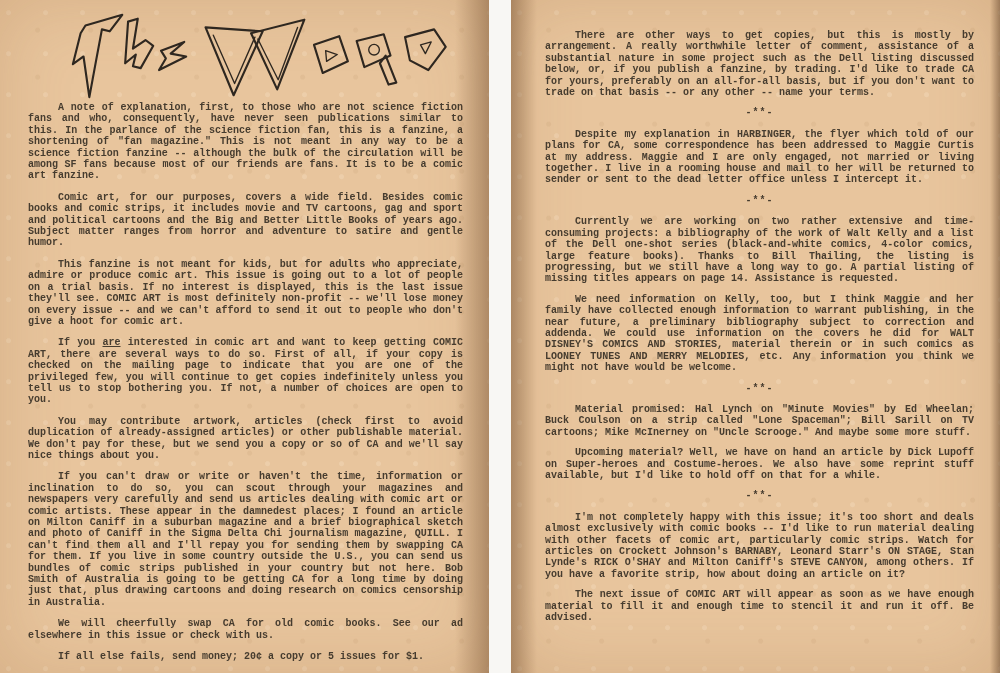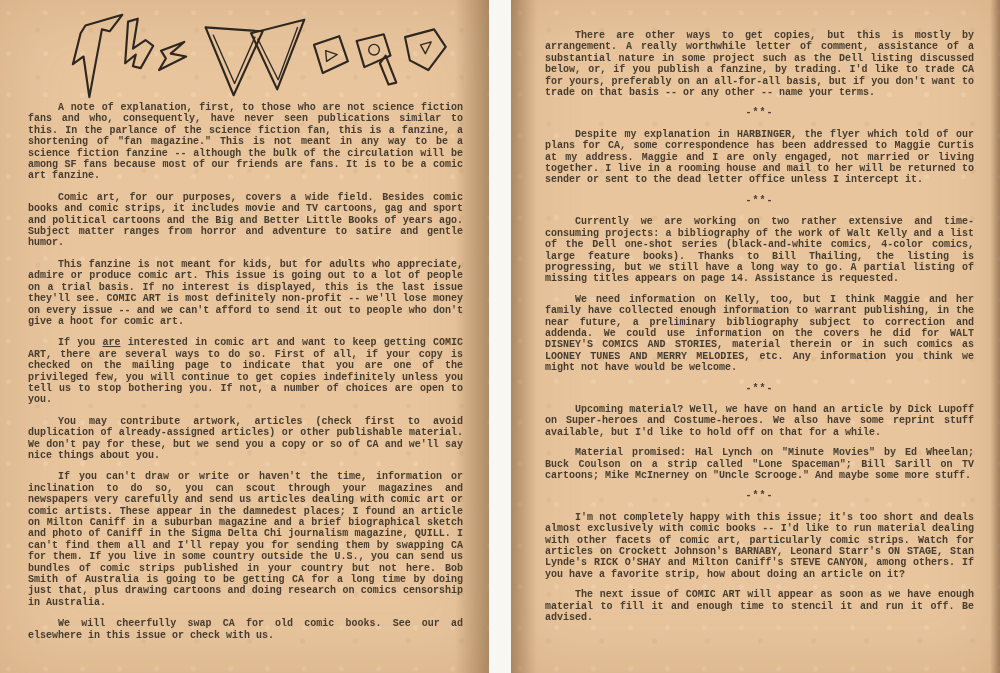--- a/index.html
+++ b/index.html
@@ -86,35 +86,36 @@
       </svg>
     </div>
     <div class="body-left">
       <p class="tx">A note of explanation, first, to those who are not science fiction fans and who, consequently, have never seen publications similar to this.  In the parlance of the science fiction fan, this is a fanzine, a shortening of "fan magazine."  This is not meant in any way to be a science fiction fanzine -- although the bulk of the circulation will be among SF fans because most of our friends are fans.  It is to be a comic art fanzine.</p>
       <p class="tx">Comic art, for our purposes, covers a wide field.  Besides comic books and comic strips, it includes movie and TV cartoons, gag and sport and political cartoons and the Big and Better Little Books of years ago.  Subject matter ranges from horror and adventure to satire and gentle humor.</p>
       <p class="tx">This fanzine is not meant for kids, but for adults who appreciate, admire or produce comic art.  This issue is going out to a lot of people on a trial basis.  If no interest is displayed, this is the last issue they'll see.  COMIC ART is most definitely non-profit -- we'll lose money on every issue -- and we can't afford to send it out to people who don't give a hoot for comic art.</p>
       <p class="tx">If you <u>are</u> interested in comic art and want to keep getting COMIC ART, there are several ways to do so.  First of all, if your copy is checked on the mailing page to indicate that you are one of the privileged few, you will continue to get copies indefinitely unless you tell us to stop bothering you.  If not, a number of choices are open to you.</p>
       <p class="tx">You may contribute artwork, articles (check first to avoid duplication of already-assigned articles) or other publishable material.  We don't pay for these, but we send you a copy or so of CA and we'll say nice things about you.</p>
       <p class="tx">If you can't draw or write or haven't the time, information or inclination to do so, you can scout through your magazines and newspapers very carefully and send us articles dealing with comic art or comic artists.  These appear in the damnedest places; I found an article on Milton Caniff in a suburban magazine and a brief biographical sketch and photo of Caniff in the Sigma Delta Chi journalism magazine, QUILL.  I can't find them all and I'll repay you for sending them by swapping CA for them.  If you live in some country outside the U.S., you can send us bundles of comic strips published in your country but not here.  Bob Smith of Australia is going to be getting CA for a long time by doing just that, plus drawing cartoons and doing research on comics censorship in Australia.</p>
       <p class="tx">We will cheerfully swap CA for old comic books.  See our ad elsewhere in this issue or check with us.</p>
+      <p class="tx">If all else fails, send money; 20¢ a copy or 5 issues for $1.</p>
 
     </div>
   </section>
 
   <section class="page page-right">
     <div class="body-right">
       <p class="tx">There are other ways to get copies, but this is mostly by arrangement.  A really worthwhile letter of comment, assistance of a substantial nature in some project such as the Dell listing discussed below, or, if you publish a fanzine, by trading.  I'd like to trade CA for yours, preferably on an all-for-all basis, but if you don't want to trade on that basis -- or any other -- name your terms.</p>
       <p class="divider">-**-</p>
       <p class="tx">Despite my explanation in HARBINGER, the flyer which told of our plans for CA, some correspondence has been addressed to Maggie Curtis at my address.  Maggie and I are only engaged, not married or living together.  I live in a rooming house and mail to her will be returned to sender or sent to the dead letter office unless I intercept it.</p>
       <p class="divider">-**-</p>
       <p class="tx">Currently we are working on two rather extensive and time-consuming projects: a bibliography of the work of Walt Kelly and a list of the Dell one-shot series (black-and-white comics, 4-color comics, large feature books).  Thanks to Bill Thailing, the listing is progressing, but we still have a long way to go.  A partial listing of missing titles appears on page 14.  Assistance is requested.</p>
       <p class="tx">We need information on Kelly, too, but I think Maggie and her family have collected enough information to warrant publishing, in the near future, a preliminary bibliography subject to correction and addenda.  We could use information on the covers he did for WALT DISNEY'S COMICS AND STORIES, material therein or in such comics as LOONEY TUNES AND MERRY MELODIES, etc.  Any information you think we might not have would be welcome.</p>
       <p class="divider">-**-</p>
+      <p class="tx">Material promised:  Hal Lynch on "Minute Movies" by Ed Wheelan; Buck Coulson on a strip called "Lone Spaceman"; Bill Sarill on TV cartoons; Mike McInerney on "Uncle Scrooge."  And maybe some more stuff.</p>
       <p class="tx">Upcoming material?  Well, we have on hand an article by Dick Lupoff on Super-heroes and Costume-heroes.  We also have some reprint stuff available, but I'd like to hold off on that for a while.</p>
-      <p class="tx">Material promised:  Hal Lynch on "Minute Movies" by Ed Wheelan; Buck Coulson on a strip called "Lone Spaceman"; Bill Sarill on TV cartoons; Mike McInerney on "Uncle Scrooge."  And maybe some more stuff.</p>
       <p class="divider">-**-</p>
       <p class="tx">I'm not completely happy with this issue; it's too short and deals almost exclusively with comic books -- I'd like to run material dealing with other facets of comic art, particularly comic strips.  Watch for articles on Crockett Johnson's BARNABY, Leonard Starr's ON STAGE, Stan Lynde's RICK O'SHAY and Milton Caniff's STEVE CANYON, among others. If you have a favorite strip, how about doing an article on it?</p>
       <p class="tx">The next issue of COMIC ART will appear as soon as we have enough material to fill it and enough time to stencil it and run it off.  Be advised.</p>
 
     </div>
   </section>
 
 </div>
 
 </body></html>

